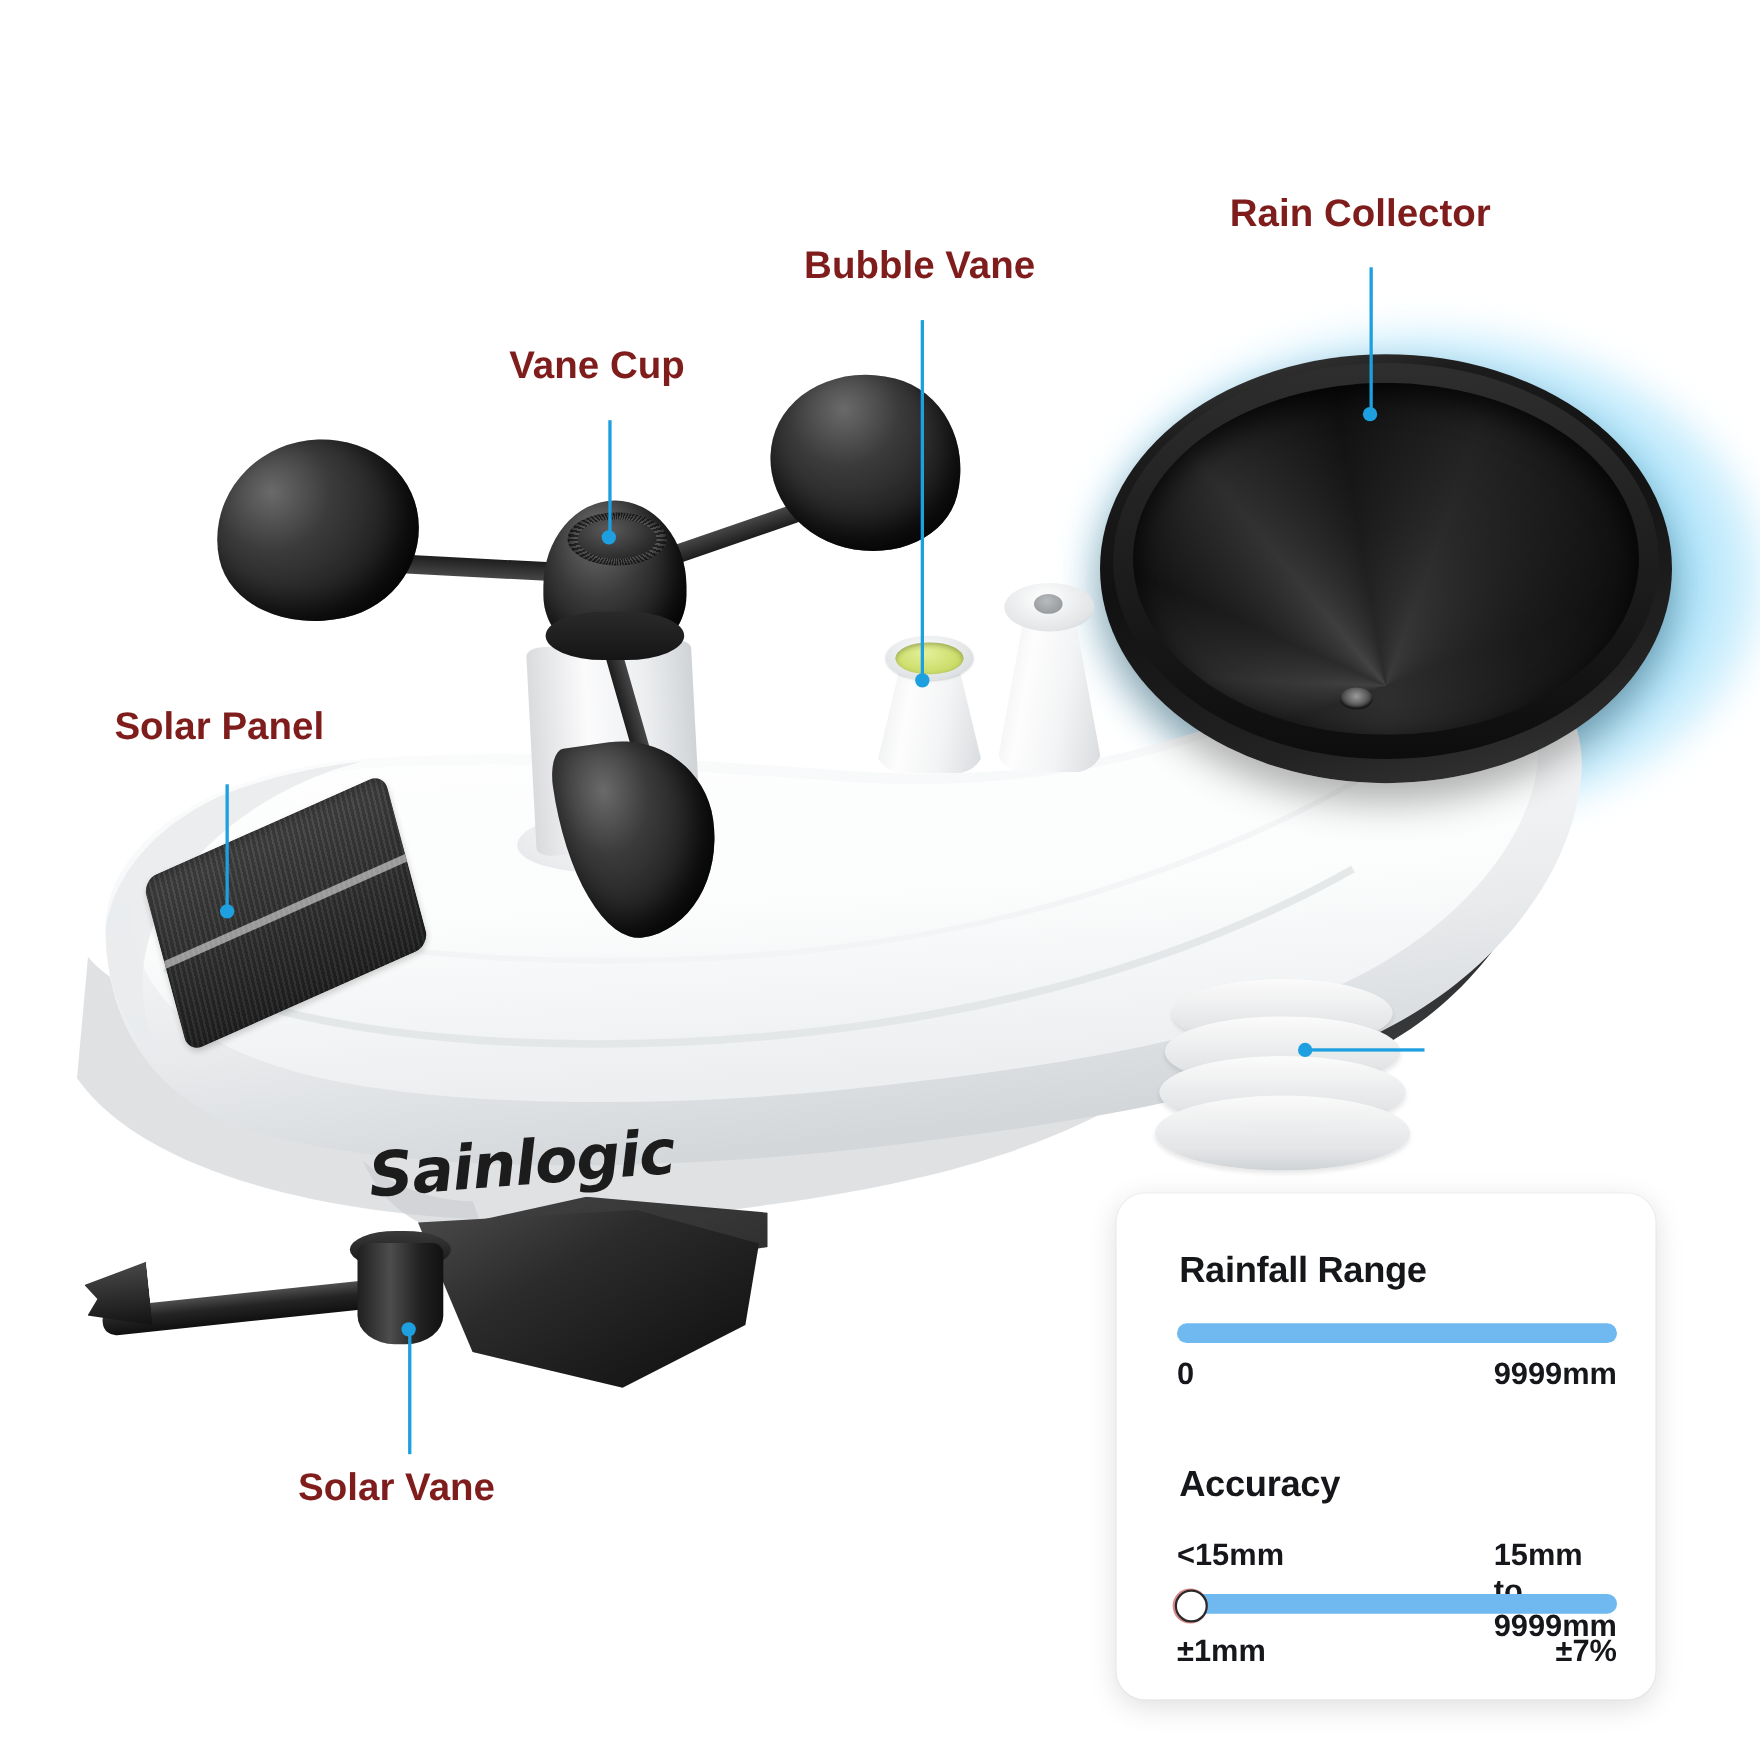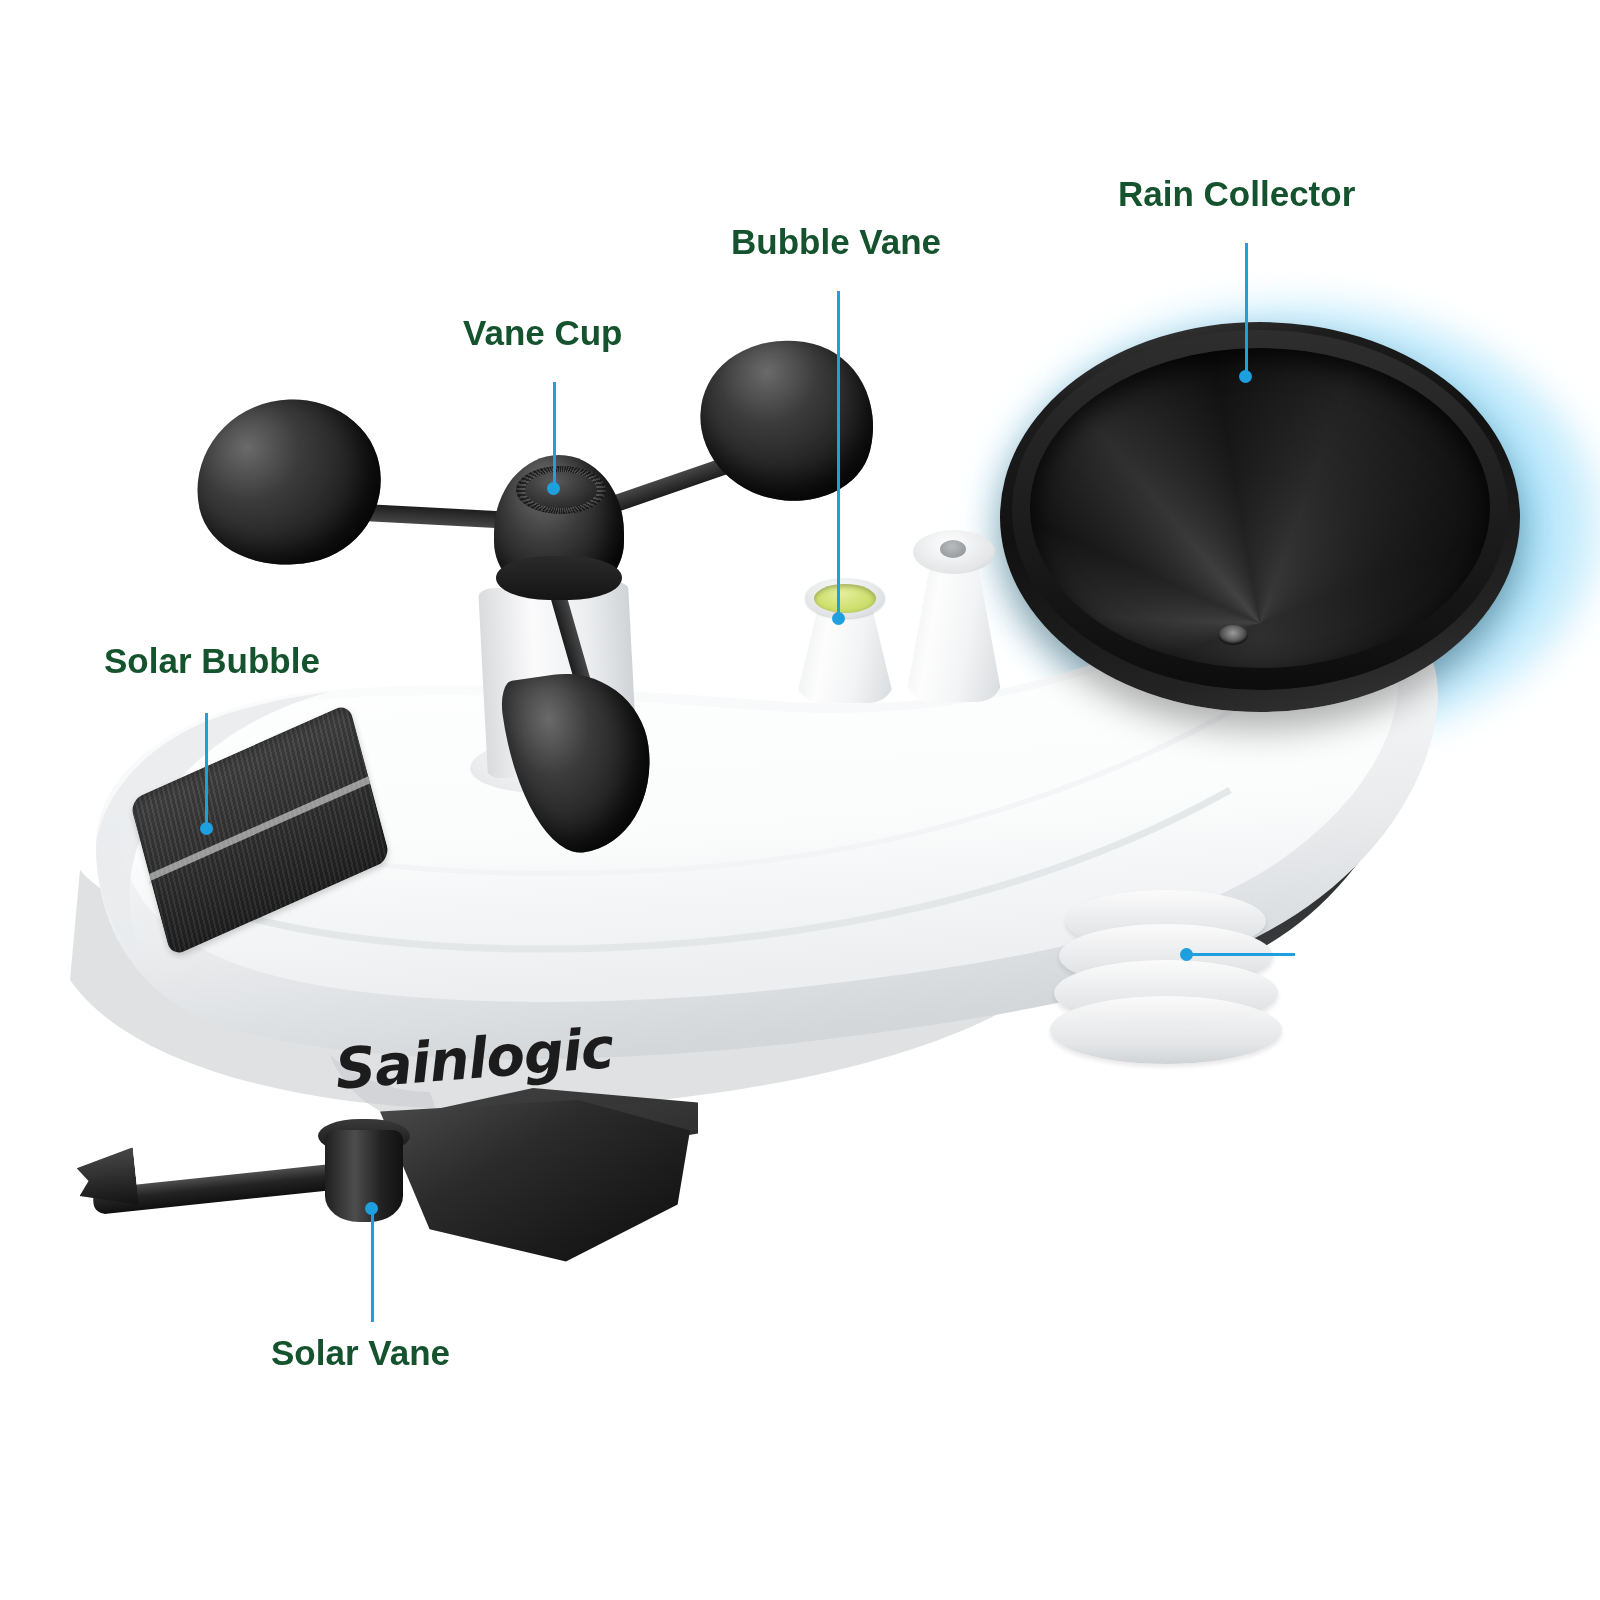--- a/index.html
+++ b/index.html
@@ -12,21 +12,21 @@
 
   
   .title{
     position:absolute;top:44px;left:0;width:1600px;text-align:center;
     font-size:70px;font-weight:bold;color:#1BA4E0;letter-spacing:-1px;
     line-height:1.1;
   }
 
   
   .label{
-    position:absolute;color:#14532d;font-weight:bold;font-size:35px;
+    position:absolute;color:#7f1d1d;font-weight:bold;font-size:35px;
     line-height:1.22;white-space:pre-line;
   }
   .lead{position:absolute;background:#1E9FE0;}
   .lead.v{width:3px;}
   .lead.h{height:3px;}
   .dot{position:absolute;width:13px;height:13px;border-radius:50%;
        background:#1E9FE0;}
 
   
   .device{position:absolute;left:0;top:0;width:1600px;height:1600px;}
@@ -377,21 +377,21 @@
     <div class="vane-fin2"></div>
     <div class="vane-fin"></div>
     <div class="vane-rod"></div>
     <div class="vane-tip"></div>
     <div class="vane-hub2"></div>
     <div class="vane-hub"></div>
 
     <div class="brand">Sainlogic</div>
   </div>
 
-  <div class="label" style="left:104px;top:640px;">Solar Bubble</div>
+  <div class="label" style="left:104px;top:640px;">Solar Panel</div>
   <div class="lead v" style="left:205px;top:713px;height:115px;"></div>
   <div class="dot" style="left:200px;top:822px;"></div>
 
   <div class="label" style="left:463px;top:312px;">Vane Cup</div>
   <div class="lead v" style="left:553px;top:382px;height:105px;"></div>
   <div class="dot" style="left:547px;top:482px;"></div>
 
   <div class="label" style="left:731px;top:221px;">Bubble Vane</div>
   <div class="lead v" style="left:837px;top:291px;height:327px;"></div>
   <div class="dot" style="left:832px;top:612px;"></div>
@@ -400,14 +400,34 @@
   <div class="lead v" style="left:1245px;top:243px;height:133px;"></div>
   <div class="dot" style="left:1239px;top:370px;"></div>
 
   <div class="lead h" style="left:1190px;top:953px;width:105px;"></div>
   <div class="dot" style="left:1180px;top:948px;"></div>
 
   <div class="label" style="left:271px;top:1332px;">Solar Vane</div>
   <div class="lead v" style="left:371px;top:1212px;height:110px;"></div>
   <div class="dot" style="left:365px;top:1202px;"></div>
 
+  <div class="card">
+
+    <div class="card-h" style="left:57px;top:50px;">Rainfall Range</div>
+
+    <div class="bar" style="left:55px;top:118px;width:400px;"></div>
+
+    <div class="tick" style="left:55px;top:148px;">0</div>
+    <div class="tick" style="left:455px;top:148px;transform:translateX(-100%);">9999mm</div>
+
+    <div class="card-h" style="left:57px;top:245px;">Accuracy</div>
+
+    <div class="tick" style="left:55px;top:313px;">&lt;15mm</div>
+    <div class="tick" style="left:455px;top:313px;transform:translateX(-100%);">15mm to 9999mm</div>
+
+    <div class="bar" style="left:55px;top:364px;width:400px;"></div>
+    <div class="handle" style="left:53px;top:360px;"></div>
+
+    <div class="tick" style="left:55px;top:400px;">±1mm</div>
+    <div class="tick" style="left:455px;top:400px;transform:translateX(-100%);">±7%</div>
+  </div>
 
 </div>
 
 </body></html>

